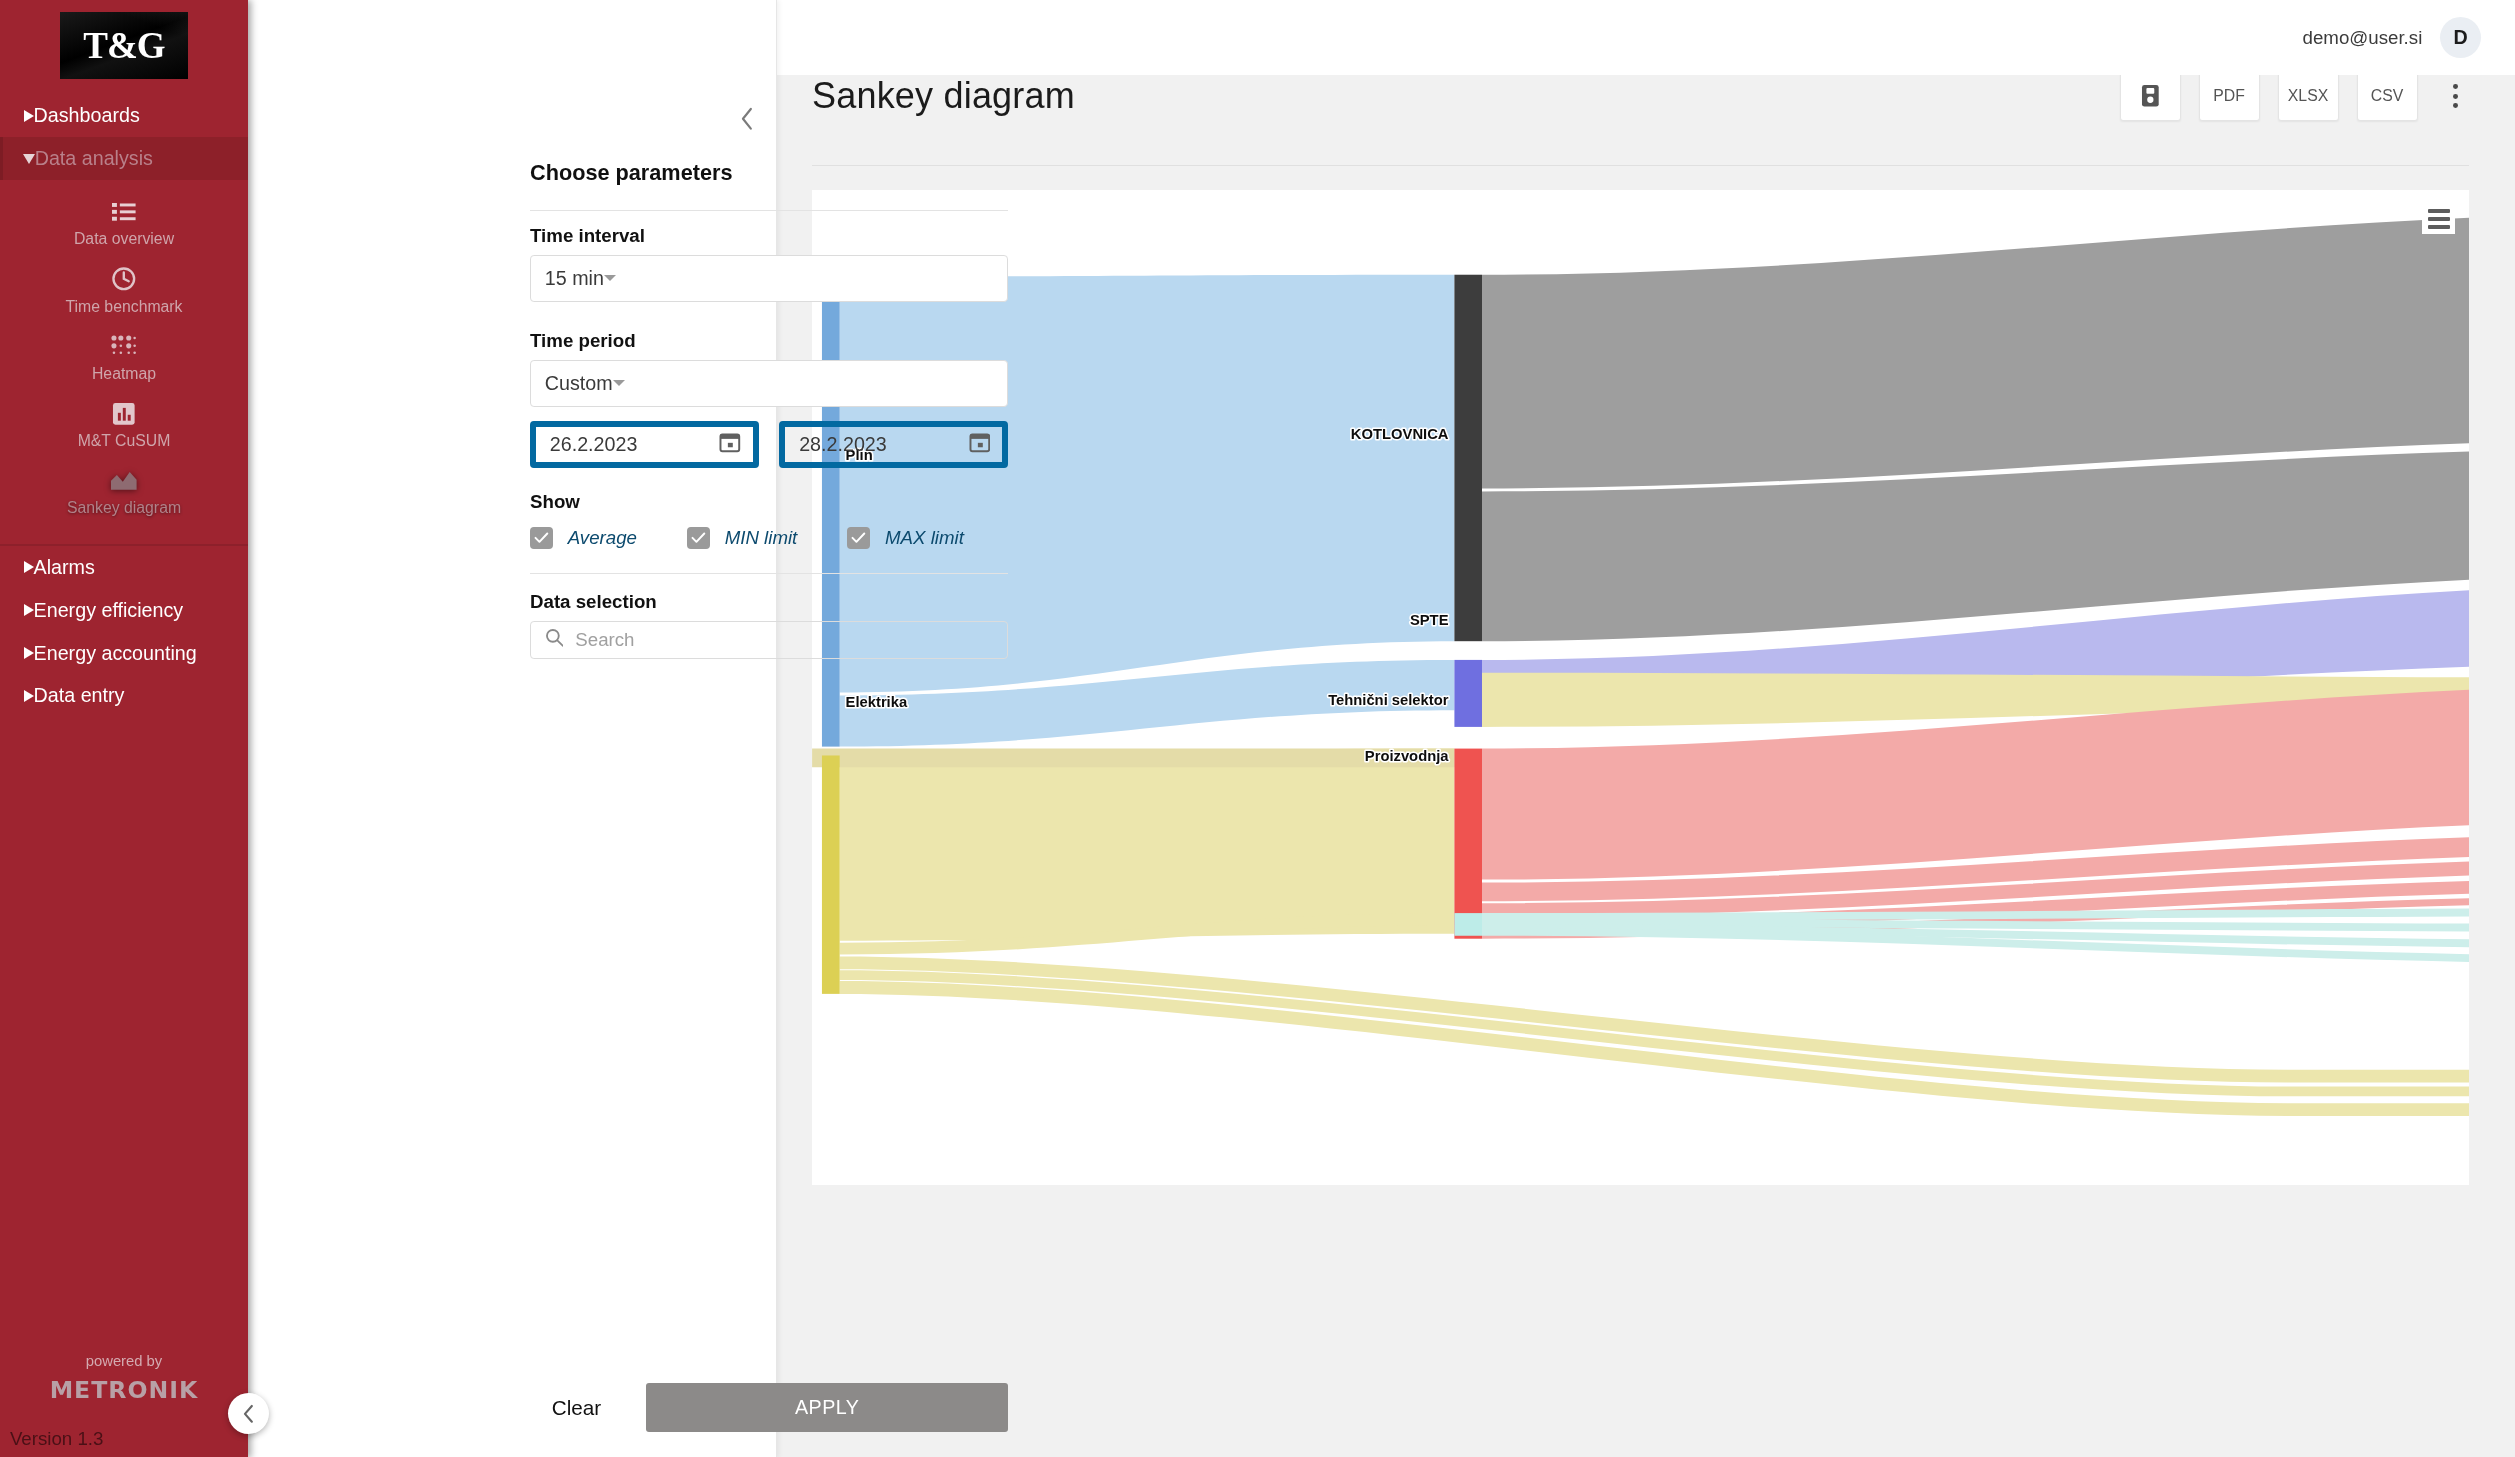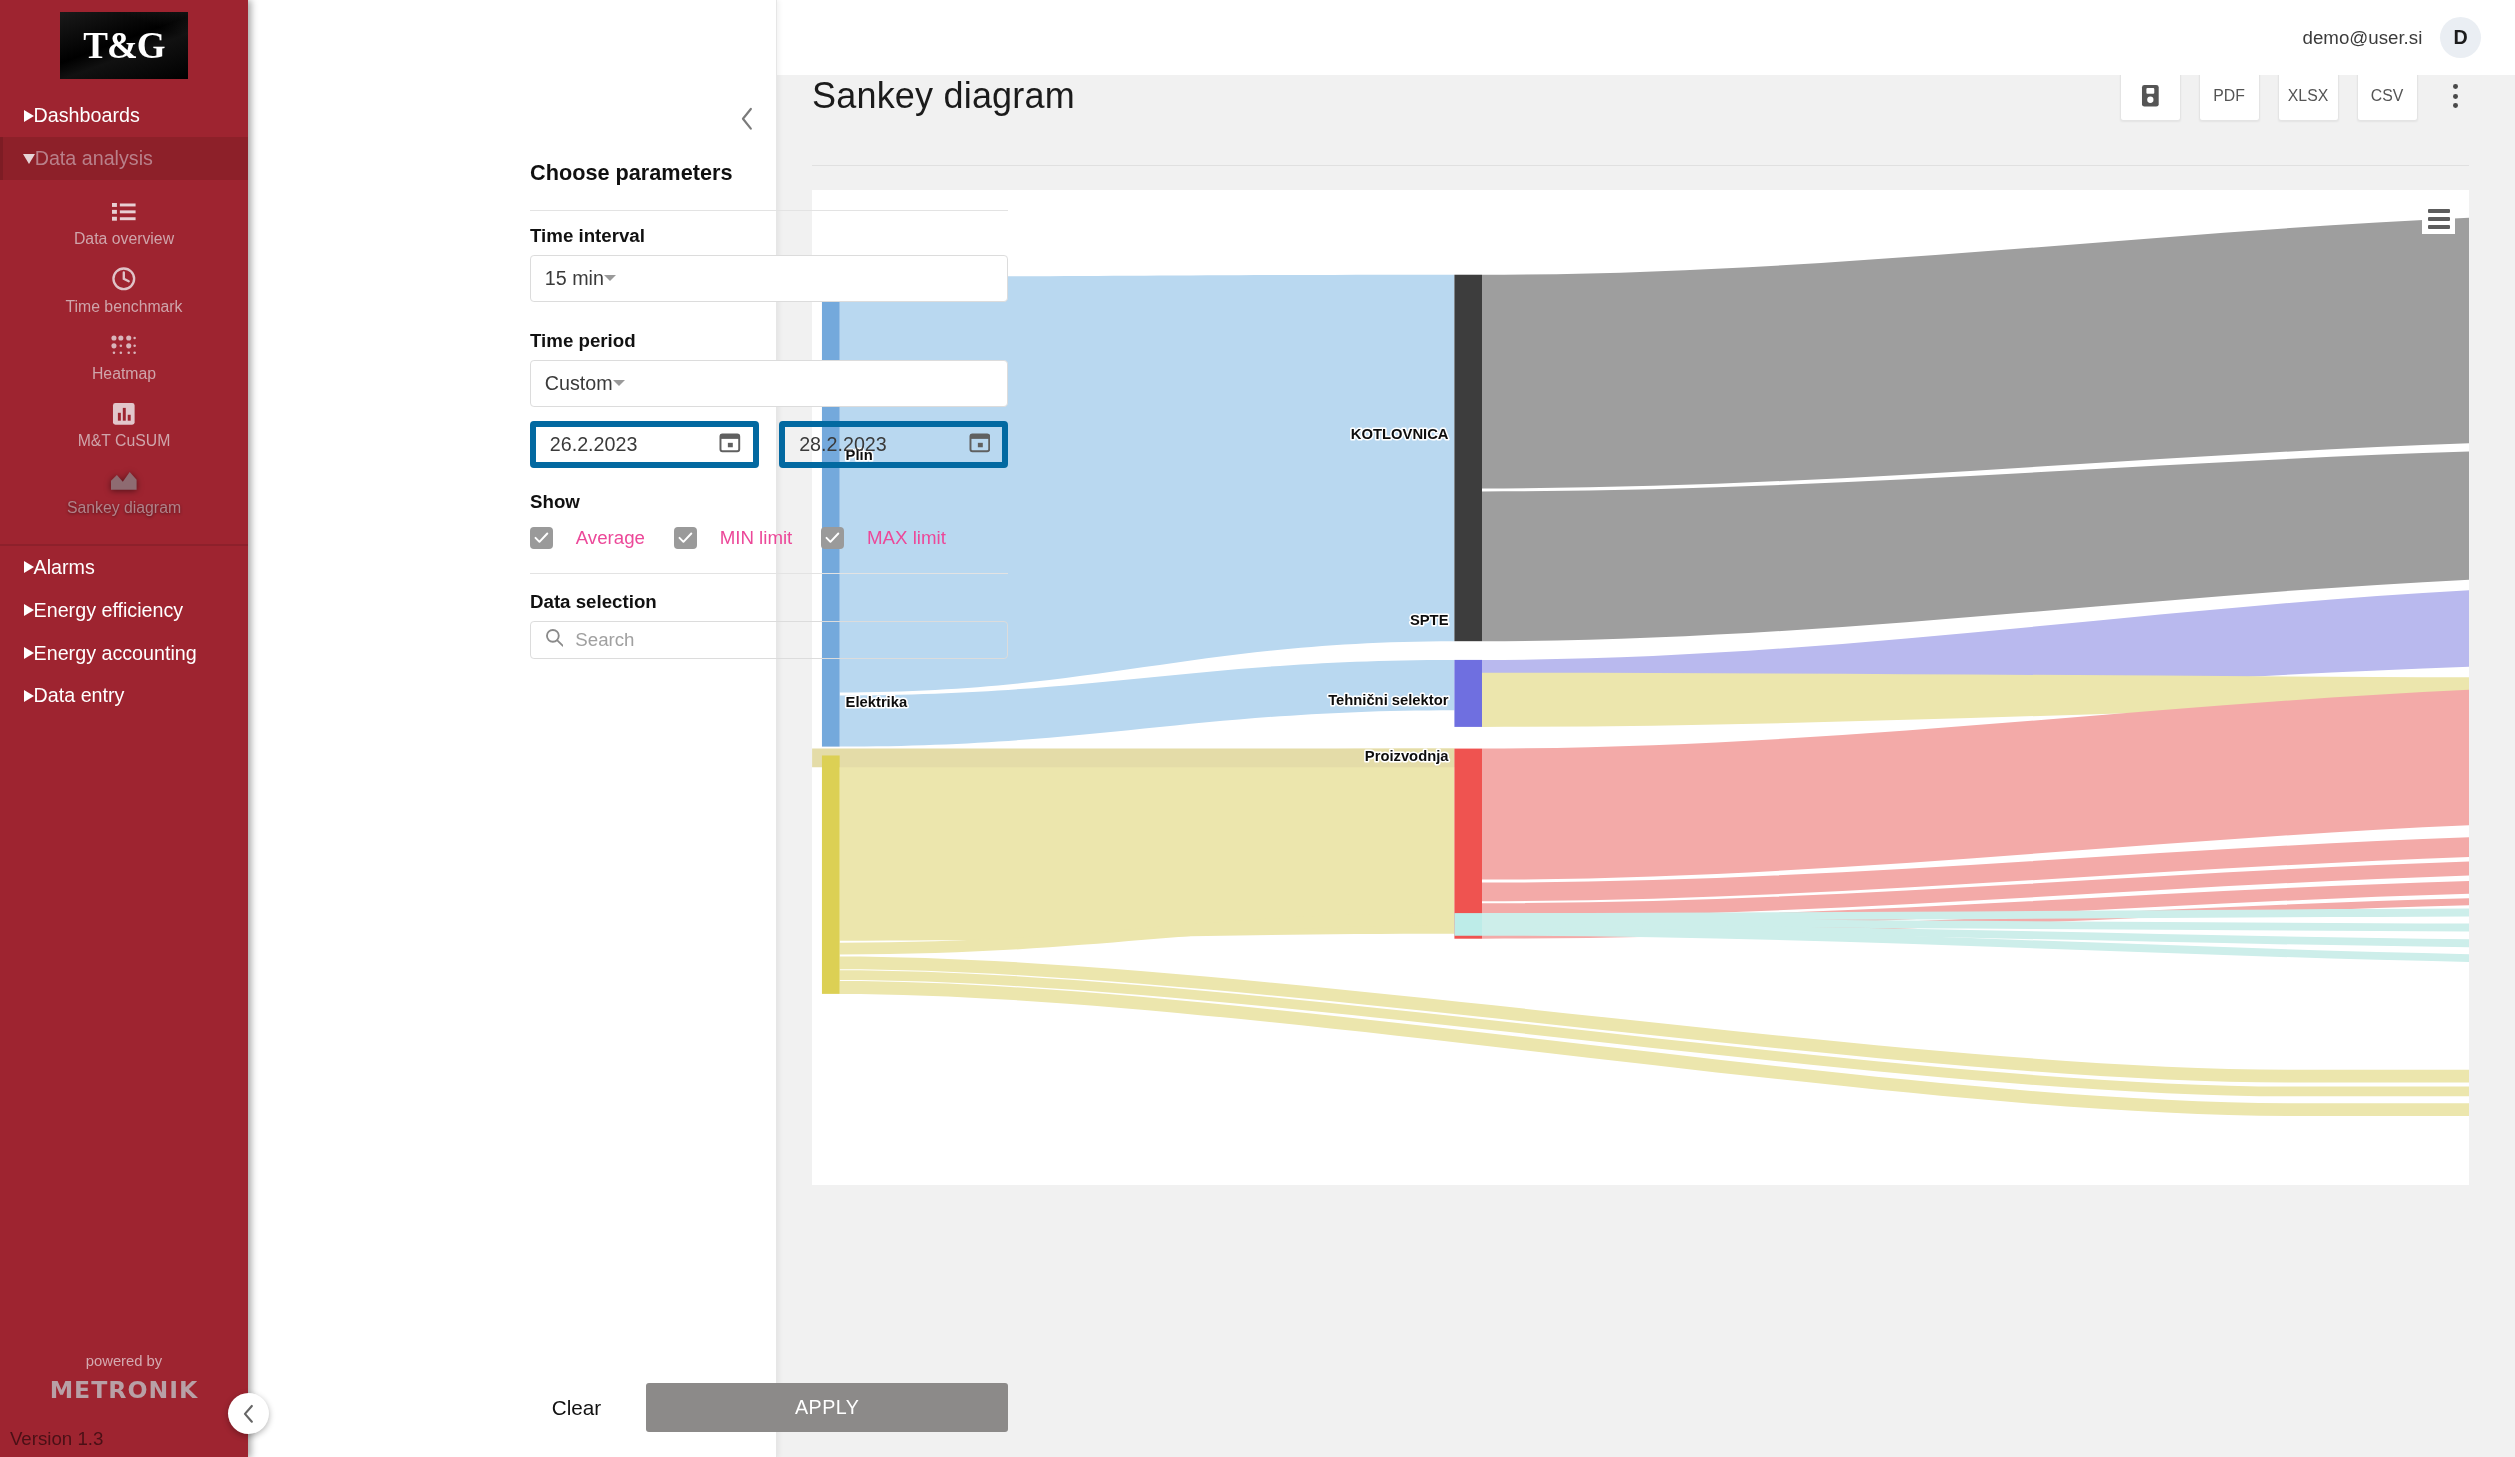--- a/index.html
+++ b/index.html
@@ -98,22 +98,22 @@
     justify-content:flex-start;
   }
   .sel-caret { width:0;height:0;border-left:6.9px solid transparent;border-right:6.9px solid transparent;border-top:6.9px solid #9a9a9a;}
   .dates { display:flex; gap:20.7px; margin-top:13.8px; }
   .date-field {
     flex:1; height:47px; border:6px solid #0369a1; border-radius:3.9px;
     display:flex;align-items:center;justify-content:space-between;padding:0 11.8px 0 13.8px;
     font-size:19.7px; color:#3a3a3a;
   }
   .cbrow { display:flex; align-items:center; margin-top:13.8px; }
-  .cbgroup { display:flex; align-items:center; gap:23px; font-size:18.7px; color:#ec4899; }
-  .cbgroup + .cbgroup { margin-left:29px; }
+  .cbgroup { display:flex; align-items:center; gap:15px; font-size:18.7px; color:#0c4a6e;font-style:italic; }
+  .cbgroup + .cbgroup { margin-left:50px; }
   .cb {
     width:22.7px;height:22.7px;border-radius:3.9px;background:#9a9a9a;
     display:flex;align-items:center;justify-content:center; flex:none;
   }
   .cb svg { display:block; }
   .search {
     height:38px;border:1px solid #dcdcdc;border-radius:3.9px;
     display:flex;align-items:center;gap:11.8px;padding:0 13.8px;
     font-size:18.7px;color:#a0a0a0;
   }

